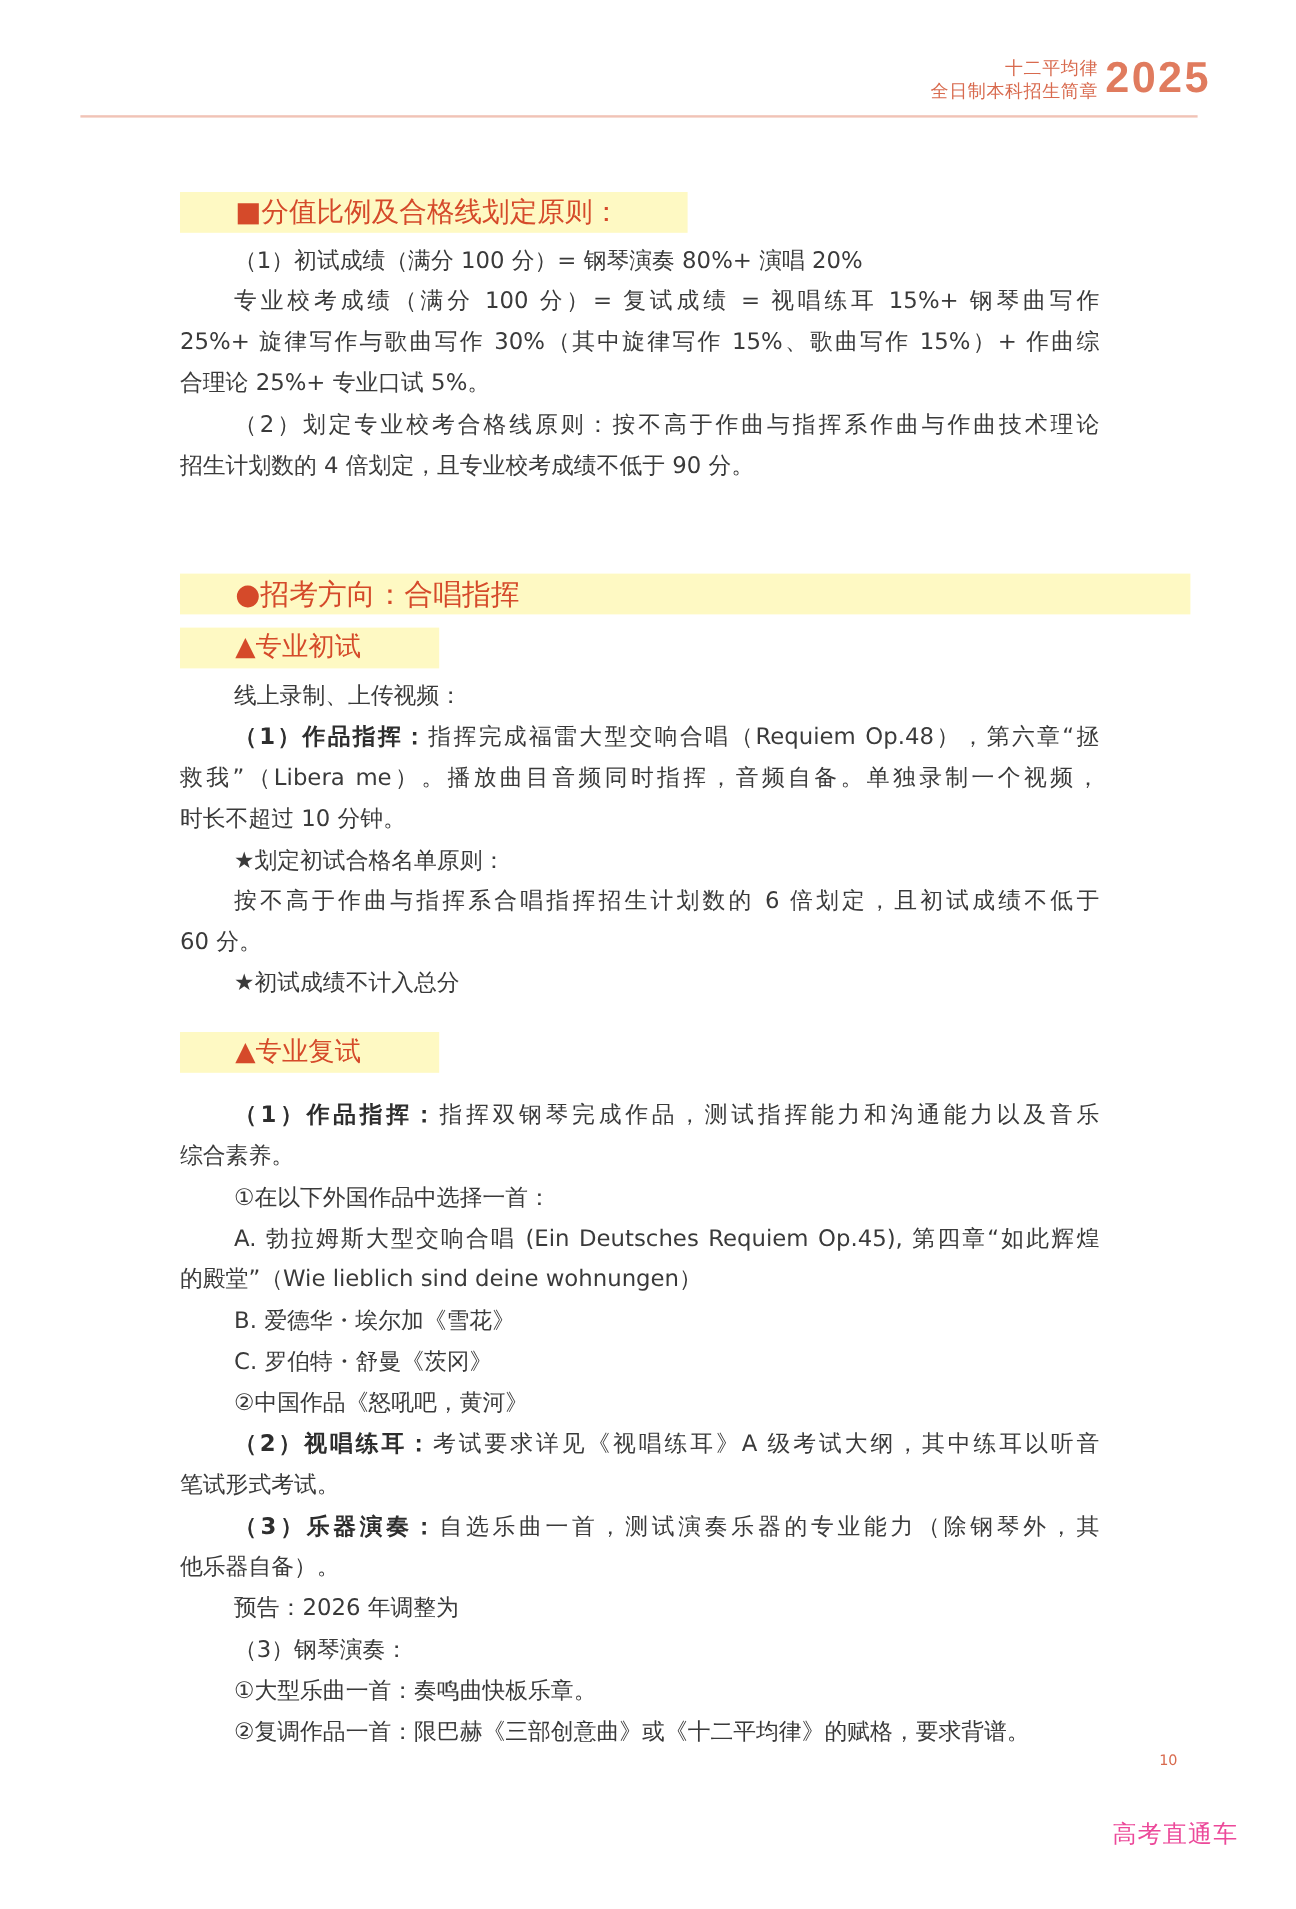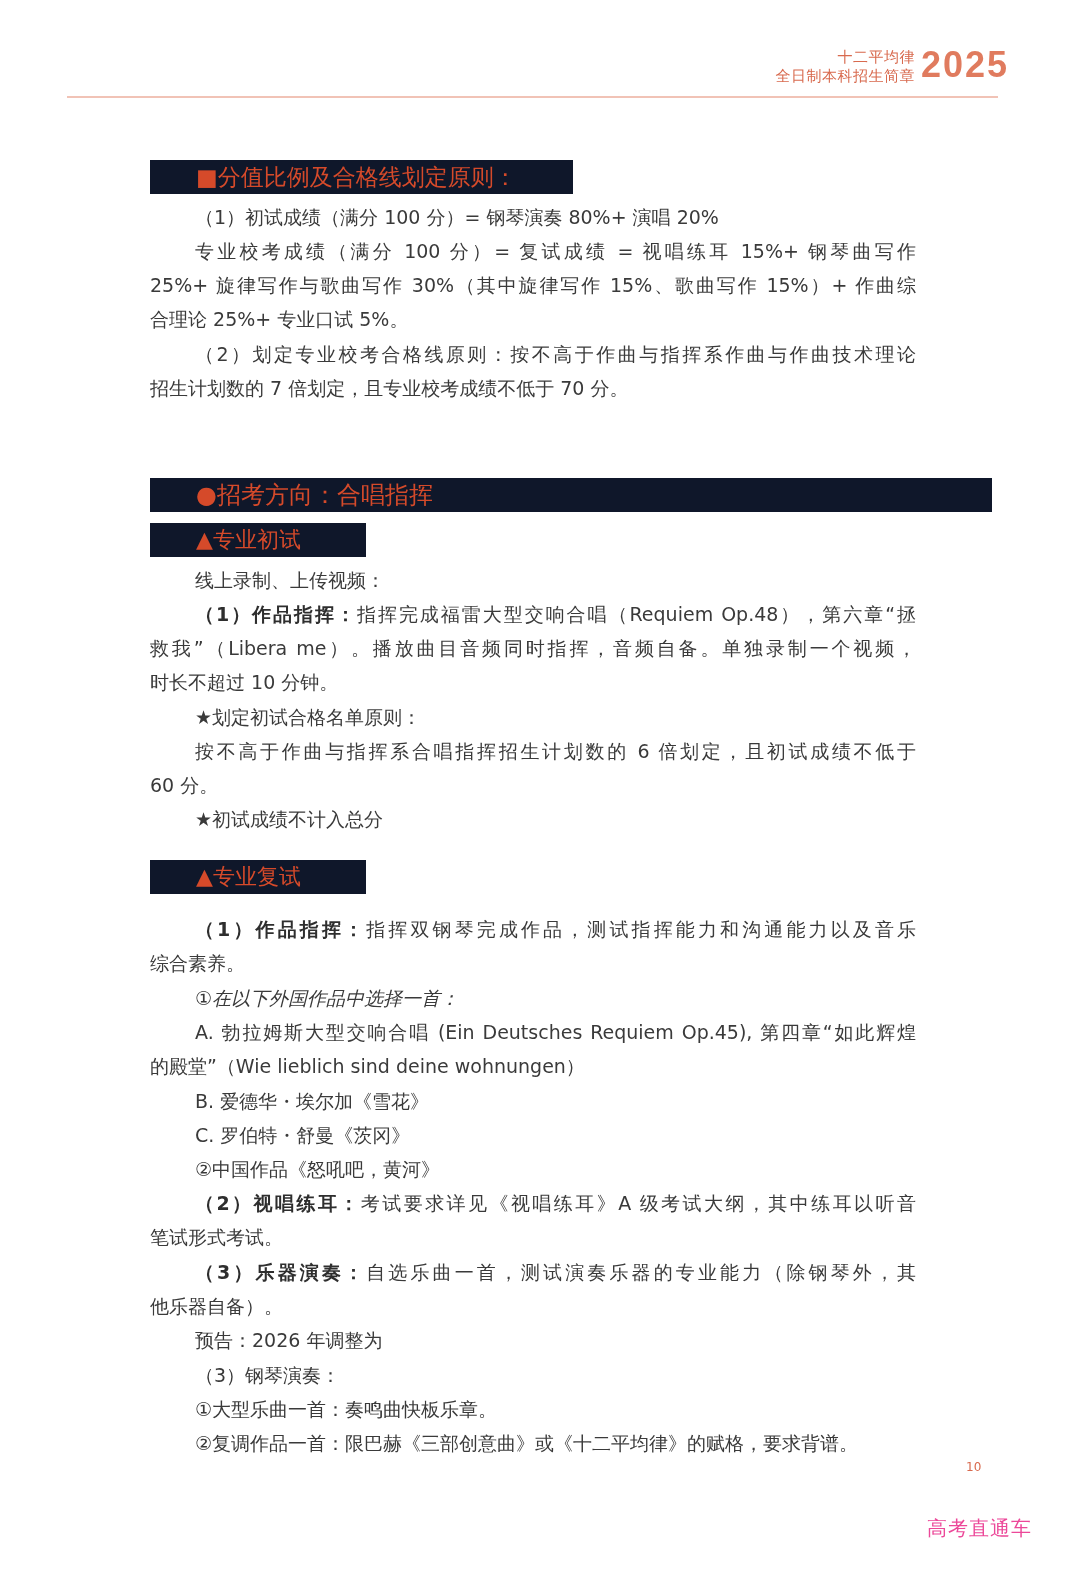--- a/index.html
+++ b/index.html
@@ -18,21 +18,21 @@
   .header-year {
     position: absolute; left: 921px; top: 44px;
     color: #e07b5e; font-family: "Liberation Sans", sans-serif;
     font-size: 36px; font-weight: bold; letter-spacing: 2px; line-height: 42px;
   }
   .header-rule {
     position: absolute; left: 67px; top: 96px; width: 931px; height: 2px;
     background: #f1c3b6;
   }
   .band {
-    position: absolute; left: 150px; background: #0f172a;
+    position: absolute; left: 150px; background: #fef9c3;
   }
   .band-title {
     position: absolute; color: #d54a2a; white-space: nowrap;
   }
   .p {
     position: absolute; left: 150px; width: 766px; font-size: 19px;
     line-height: 34px; color: #3a3a3a; white-space: nowrap;
   }
   .indent { left: 195px; width: 721px; }
   .bold { font-weight: bold; color: #2e2e2e; }
@@ -60,21 +60,21 @@
 
 <div class="band" style="top:160px; width:423px; height:34px;">
   <div class="band-title" style="left:46px; top:1px; font-size:23px; line-height:32px;">■分值比例及合格线划定原则：</div>
 </div>
 
 <div class="p indent" style="top:200px;">（1）初试成绩（满分 100 分）= 钢琴演奏 80%+ 演唱 20%</div>
 <div class="p indent justify" style="top:234px;">专业校考成绩（满分 100 分）= 复试成绩 = 视唱练耳 15%+ 钢琴曲写作</div>
 <div class="p justify" style="top:268px;">25%+ 旋律写作与歌曲写作 30%（其中旋律写作 15%、歌曲写作 15%）+ 作曲综</div>
 <div class="p" style="top:302px;">合理论 25%+ 专业口试 5%。</div>
 <div class="p indent justify" style="top:337px;">（2）划定专业校考合格线原则：按不高于作曲与指挥系作曲与作曲技术理论</div>
-<div class="p" style="top:371px;">招生计划数的 7 倍划定，且专业校考成绩不低于 70 分。</div>
+<div class="p" style="top:371px;">招生计划数的 4 倍划定，且专业校考成绩不低于 90 分。</div>
 
 <div class="band" style="top:478px; width:842px; height:34px;">
   <div class="band-title" style="left:46px; top:0px; font-size:24px; line-height:34px;">●招考方向：合唱指挥</div>
 </div>
 
 <div class="band" style="top:523px; width:216px; height:34px;">
   <div class="band-title" style="left:46px; top:0px; font-size:22px; line-height:34px;">▲专业初试</div>
 </div>
 
 <div class="p indent" style="top:563px; width:auto;">
@@ -93,21 +93,21 @@
 <div class="p indent" style="top:802px;">★初试成绩不计入总分</div>
 
 <div class="band" style="top:860px; width:216px; height:34px;">
   <div class="band-title" style="left:46px; top:0px; font-size:22px; line-height:34px;">▲专业复试</div>
 </div>
 
 <div class="p indent justify" style="top:912px;">
   <span class="bold">（1）作品指挥：</span><span>指挥双钢琴完成作品，测试指挥能力和沟通能力以及音乐</span>
 </div>
 <div class="p" style="top:946px;">综合素养。</div>
-<div class="p indent" style="top:981px;font-style:italic;">①在以下外国作品中选择一首：</div>
+<div class="p indent" style="top:981px;">①在以下外国作品中选择一首：</div>
 <div class="p indent justify" style="top:1015px;">A. 勃拉姆斯大型交响合唱 (Ein Deutsches Requiem Op.45), 第四章“如此辉煌</div>
 <div class="p" style="top:1049px;">的殿堂”（Wie lieblich sind deine wohnungen）</div>
 <div class="p indent" style="top:1084px;">B. 爱德华・埃尔加《雪花》</div>
 <div class="p indent" style="top:1118px;">C. 罗伯特・舒曼《茨冈》</div>
 <div class="p indent" style="top:1152px;">②中国作品《怒吼吧，黄河》</div>
 
 <div class="p indent justify" style="top:1186px;">
   <span class="bold">（2）视唱练耳：</span><span>考试要求详见《视唱练耳》A 级考试大纲，其中练耳以听音</span>
 </div>
 <div class="p" style="top:1220px;">笔试形式考试。</div>

